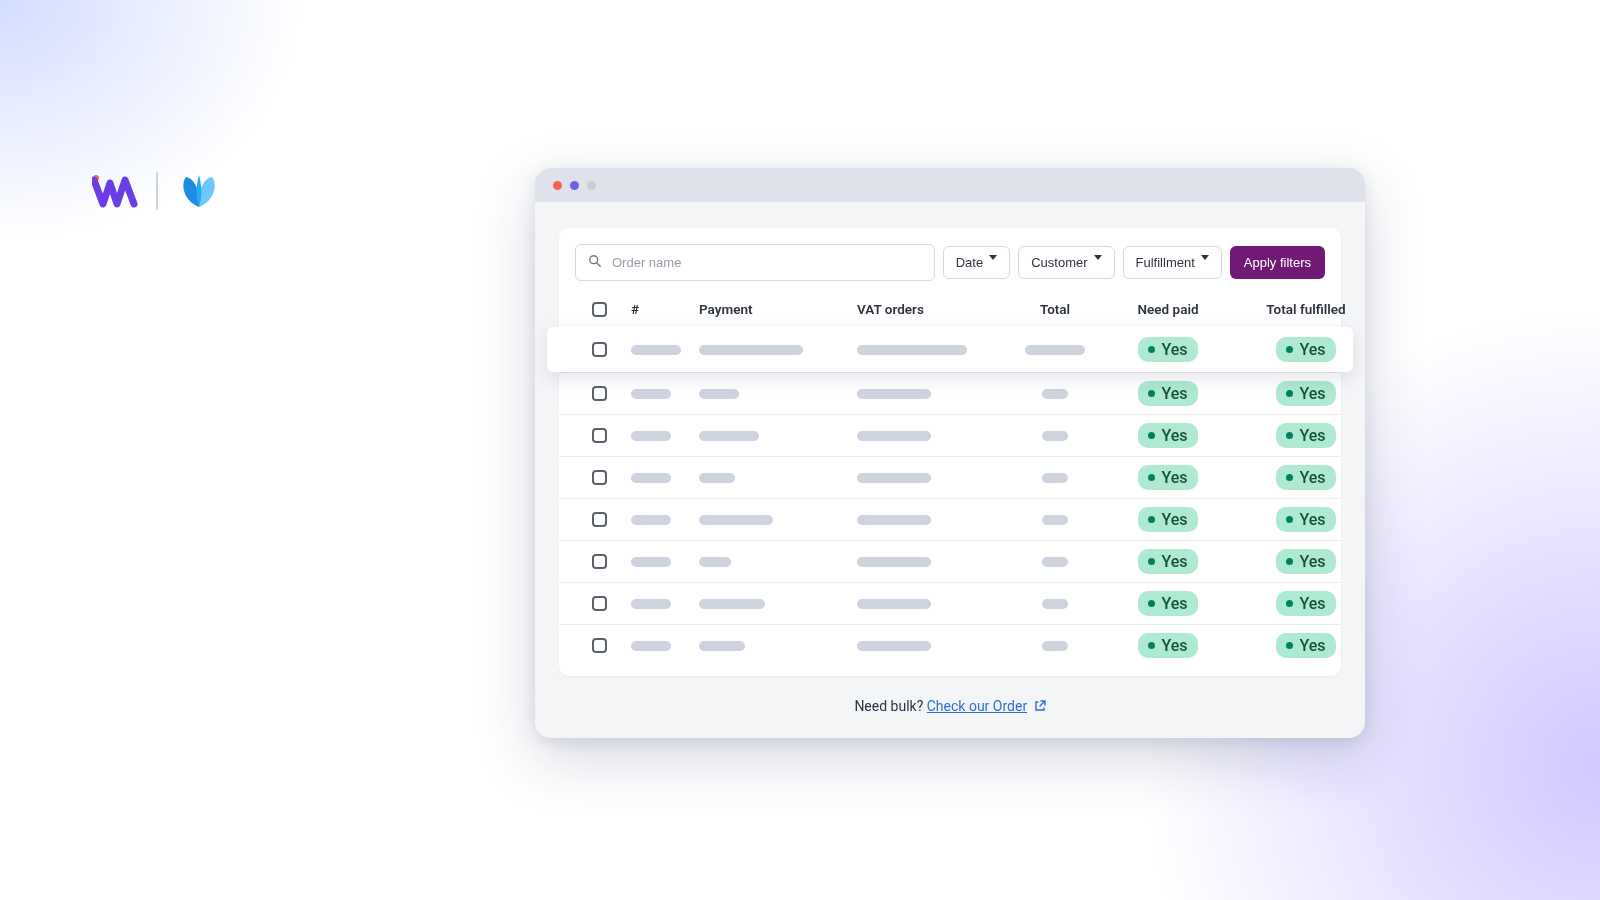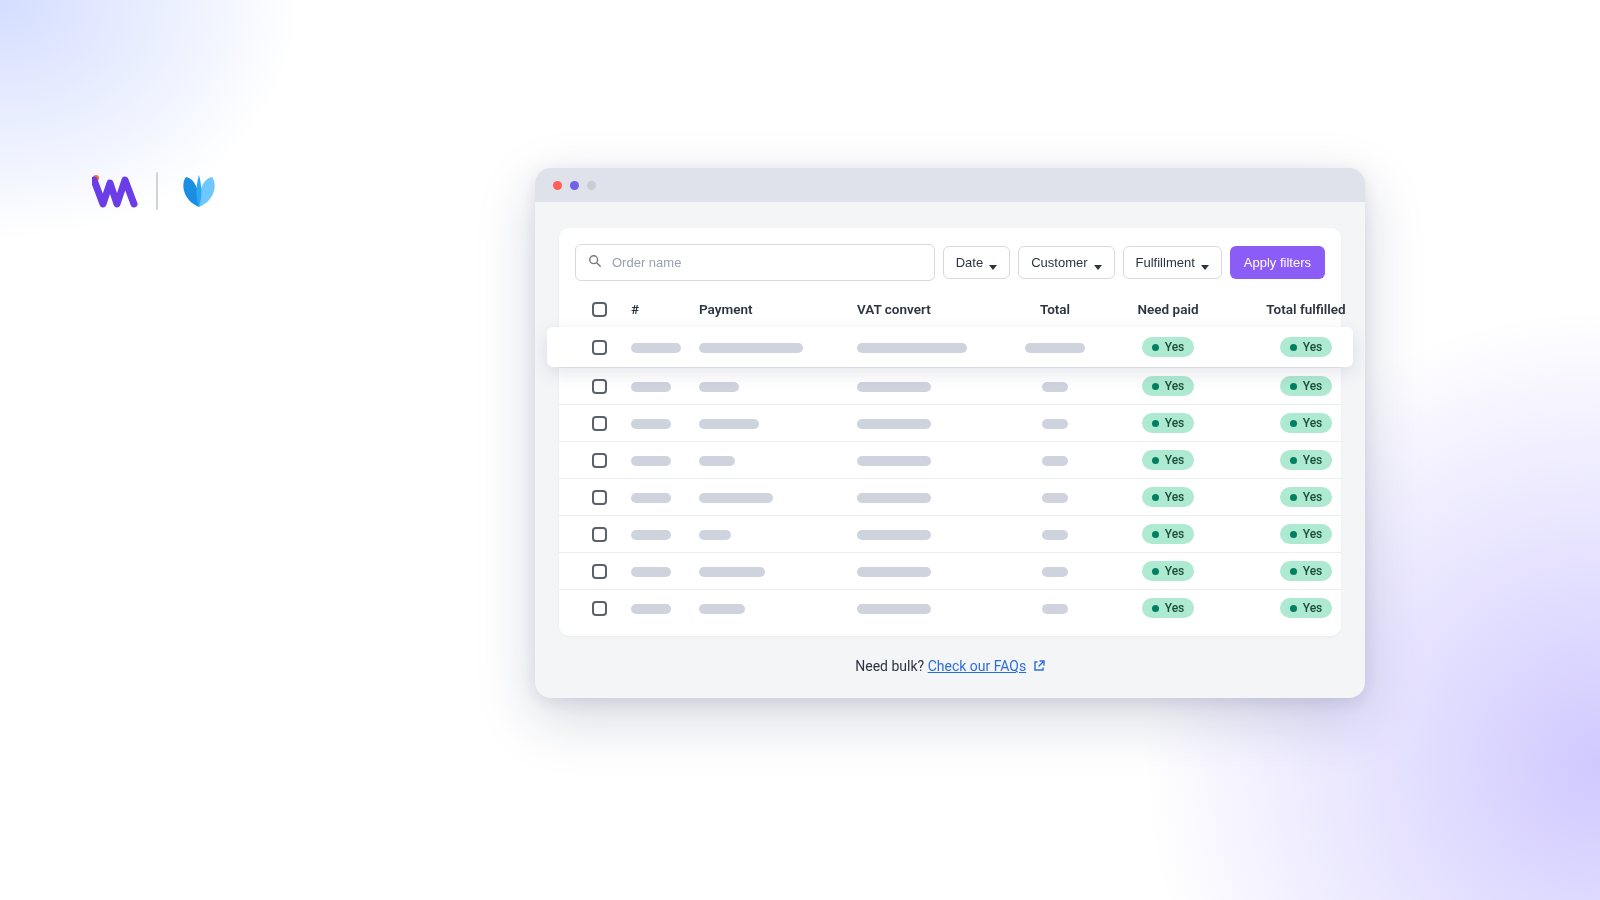--- a/index.html
+++ b/index.html
@@ -87,30 +87,30 @@
     border: 1px solid #d6d9e0; border-radius: 6px;
     padding: 8px 12px; background: #fff;
   }
   .search-box svg { width: 14px; height: 14px; fill: #777; margin-right: 10px; }
   .search-box input {
     border: none; outline: none; width: 100%; font-size: 13px; color: #b91c1c;
     background: transparent;
   }
   .search-box input::placeholder { color: #9aa0ab; }
   .filter-btn {
-    display: inline-flex; align-items: flex-end; gap: 6px;
+    display: inline-flex; align-items: flex-start; gap: 6px;
     background: #fff; border: 1px solid #d6d9e0; border-radius: 6px;
     padding: 8px 12px; font-size: 13px; color: #2d3440; cursor: pointer;
   }
   .filter-btn .caret {
     width: 0; height: 0; border-left: 4px solid transparent; border-right: 4px solid transparent;
     border-top: 5px solid #2d3440;
   }
   .btn-apply {
-    background: #8b5cf6; color: #fff; border: none; border-radius: 6px;
+    background: #701a75; color: #fff; border: none; border-radius: 6px;
     padding: 9px 14px; font-size: 13px; cursor: pointer;
   }
 
   
   .thead, .trow {
     display: grid;
     grid-template-columns: 48px 60px 150px 150px 80px 130px 130px;
     align-items: center;
     column-gap: 8px;
   }
@@ -136,21 +136,21 @@
     z-index: 2;
   }
   .td-check { display:flex; justify-content:center; }
   .skel {
     height: 10px; border-radius: 5px; background: #ced3de;
   }
   .badge-wrap { display:flex; justify-content:center; }
   .badge {
     display: inline-flex; align-items: center; gap: 6px;
     background: #aee9d1; color: #1a4d3a;
-    border-radius: 10px; padding: 3px 10px; font-size: 12px; font-weight: 500;
+    border-radius: 10px; padding: 3px 10px; font-size: 16px; font-weight: 500;
   }
   .badge .dot { width:7px; height:7px; border-radius:50%; background:#008060; }
 
   .help-row {
     text-align: center; margin-top: 22px; font-size: 14px; color: #2d3440;
   }
   .help-row a { color: #2e6dd8; text-decoration: underline; }
   .help-row svg { width:12px; height:12px; vertical-align: -1px; margin-left:3px; }
 
 </style>
@@ -210,21 +210,21 @@
         </button>
         <button class="btn-apply">Apply filters</button>
       </div>
 
       <div class="thead">
         <div class="th-check">
             <span class="cb"></span>
           </div>
         <div>#</div>
         <div>Payment</div>
-        <div>VAT convert</div>
+        <div>VAT orders</div>
         <div class="center">Total</div>
         <div class="center">Need paid</div>
         <div class="center">Total fulfilled</div>
       </div>
 
       <div id="rows">
           <div class="trow hover">
             <div class="td-check">
               <span class="cb"></span>
             </div>
@@ -390,21 +390,21 @@
                 <span class="dot"></span>
                 <span>Yes</span>
               </span>
             </div>
           </div>
         </div>
     </div>
 
     <div class="help-row">
       <span>Need bulk? </span>
-      <a href="#"><span>Check our FAQs</span></a>
+      <a href="#"><span>Check our Order</span></a>
       <span>
         <svg viewBox="0 0 12 12">
             <path fill="none" stroke="#2e6dd8" stroke-width="1.4" stroke-linecap="round" d="M4 2H2v8h8V8 M6 6l5-5 M7 1h4v4"></path>
           </svg>
       </span>
     </div>
   </div>
 </div>
 
 </body></html>

